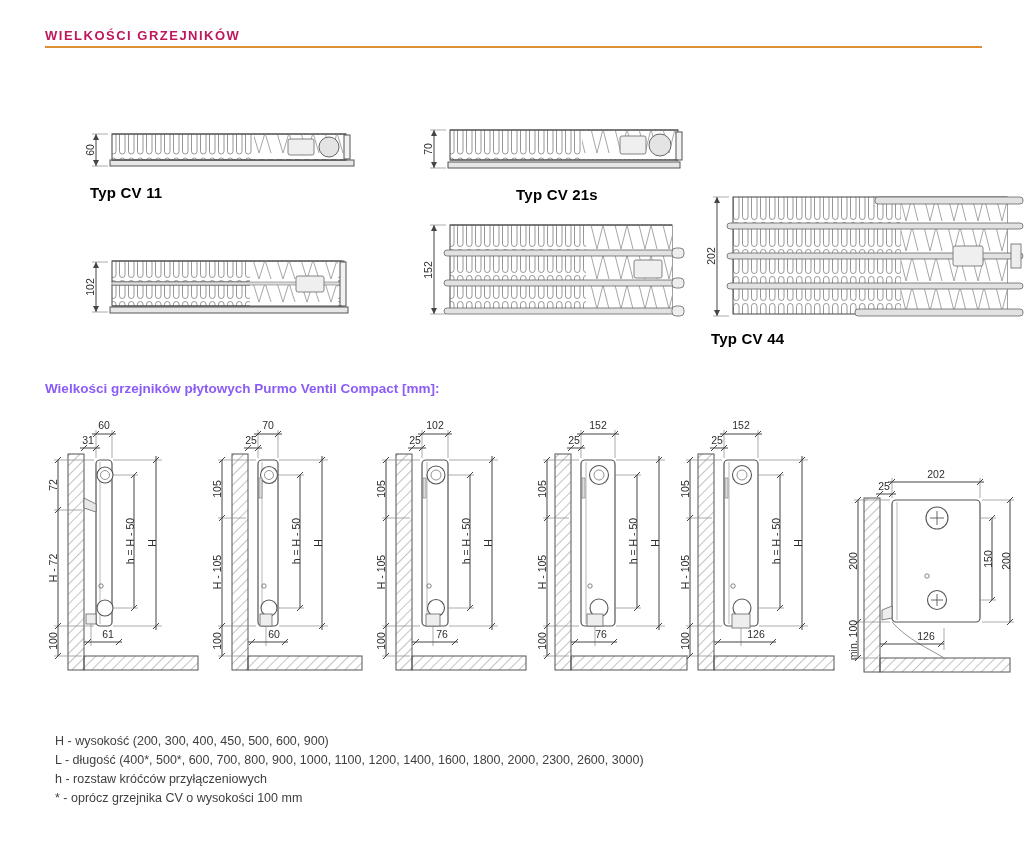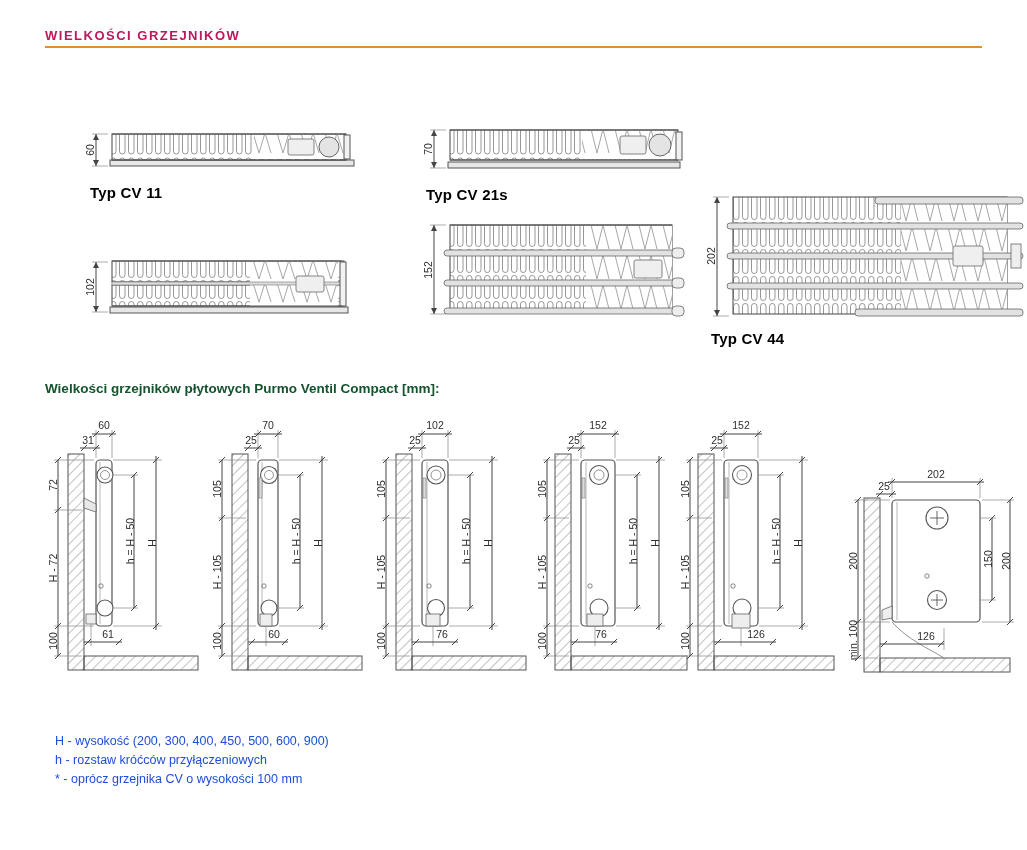--- a/index.html
+++ b/index.html
@@ -1,22 +1,22 @@
 <!DOCTYPE html>
 <html><head>
 <meta charset="utf-8">
 <style>
   html,body{margin:0;padding:0;background:#ffffff;}
   body{font-family:"Liberation Sans",sans-serif;width:1027px;height:850px;position:relative;overflow:hidden;}
   .abs{position:absolute;}
   .page-title{color:#be185d;font-size:13px;font-weight:bold;letter-spacing:1.5px;}
   .title-rule{border-top:2px solid #DE8F33;height:0;}
   .typ-label{color:#000000;font-size:15px;font-weight:bold;letter-spacing:.2px;}
-  .sec-heading{color:#14532d;font-size:13.5px;font-weight:bold;}
-  .footnote{color:#1d4ed8;font-size:12.5px;line-height:19px;}
+  .sec-heading{color:#8b5cf6;font-size:13.5px;font-weight:bold;}
+  .footnote{color:#404040;font-size:12.5px;line-height:19px;}
   svg text{font-family:"Liberation Sans",sans-serif;font-size:10.5px;fill:#2d2d2d;}
   .dim{stroke:#444;stroke-width:1;}
   .ext{stroke:#888;stroke-width:.7;}
   .ln{stroke:#555;fill:none;}
 </style>
 </head>
 <body>
 
 <div class="abs page-title" style="left:45px;top:28px;">WIELKOŚCI GRZEJNIKÓW</div>
 <div class="abs title-rule" style="left:45px;top:46px;width:937px;"></div>
@@ -47,21 +47,21 @@
       <rect x="206" y="9" width="26" height="16" rx="2" fill="#efefef" stroke="#777" stroke-width=".9"></rect>
       <circle cx="247" cy="17" r="10" fill="#e4e4e4" stroke="#666" stroke-width="1"></circle>
       <rect x="262" y="5" width="6" height="24" fill="#f2f2f2" stroke="#555" stroke-width="1"></rect>
       <line class="ln" x1="30" y1="4" x2="264" y2="4" stroke-width="1.1"></line>
       <line class="ln" x1="30" y1="30" x2="264" y2="30" stroke-width="1.1"></line>
     </g>
   </svg>
   <div class="typ-label" style="margin:8px 0 0 8px;">Typ CV 11</div>
 </div>
 
-<div class="abs" style="left:420px;top:126px;">
+<div class="abs" style="left:420px;top:126px;text-align:center;">
   <svg width="268" height="48" viewBox="0 0 268 48">
     <defs>
       <pattern id="fin2" width="9" height="30" patternUnits="userSpaceOnUse">
         <rect x="1.5" y="2" width="5.5" height="26" rx="2.7" fill="#fff" stroke="#8a8a8a" stroke-width=".9"></rect>
       </pattern>
       <pattern id="wav2" width="24" height="30" patternUnits="userSpaceOnUse">
         <path d="M3 3 L9 27 L15 3 L21 27" fill="none" stroke="#9c9c9c" stroke-width=".9"></path>
       </pattern>
     </defs>
     <g>
@@ -650,15 +650,16 @@
     <line class="dim" x1="32" y1="176" x2="96" y2="176"></line>
     <line class="dim" x1="33" y1="179" x2="39" y2="173"></line>
         <line class="dim" x1="90" y1="179" x2="96" y2="173"></line>
     <text x="78" y="172" text-anchor="middle">126</text>
   </g>
 </svg>
 </div>
 
 <div class="abs footnote" style="left:55px;top:732px;width:900px;">
   <div>H - wysokość (200, 300, 400, 450, 500, 600, 900)</div>
+  <div>L - długość (400*, 500*, 600, 700, 800, 900, 1000, 1100, 1200, 1400, 1600, 1800, 2000, 2300, 2600, 3000)</div>
   <div>h - rozstaw króćców przyłączeniowych</div>
   <div>* - oprócz grzejnika CV o wysokości 100 mm</div>
 </div>
 
 </body></html>

